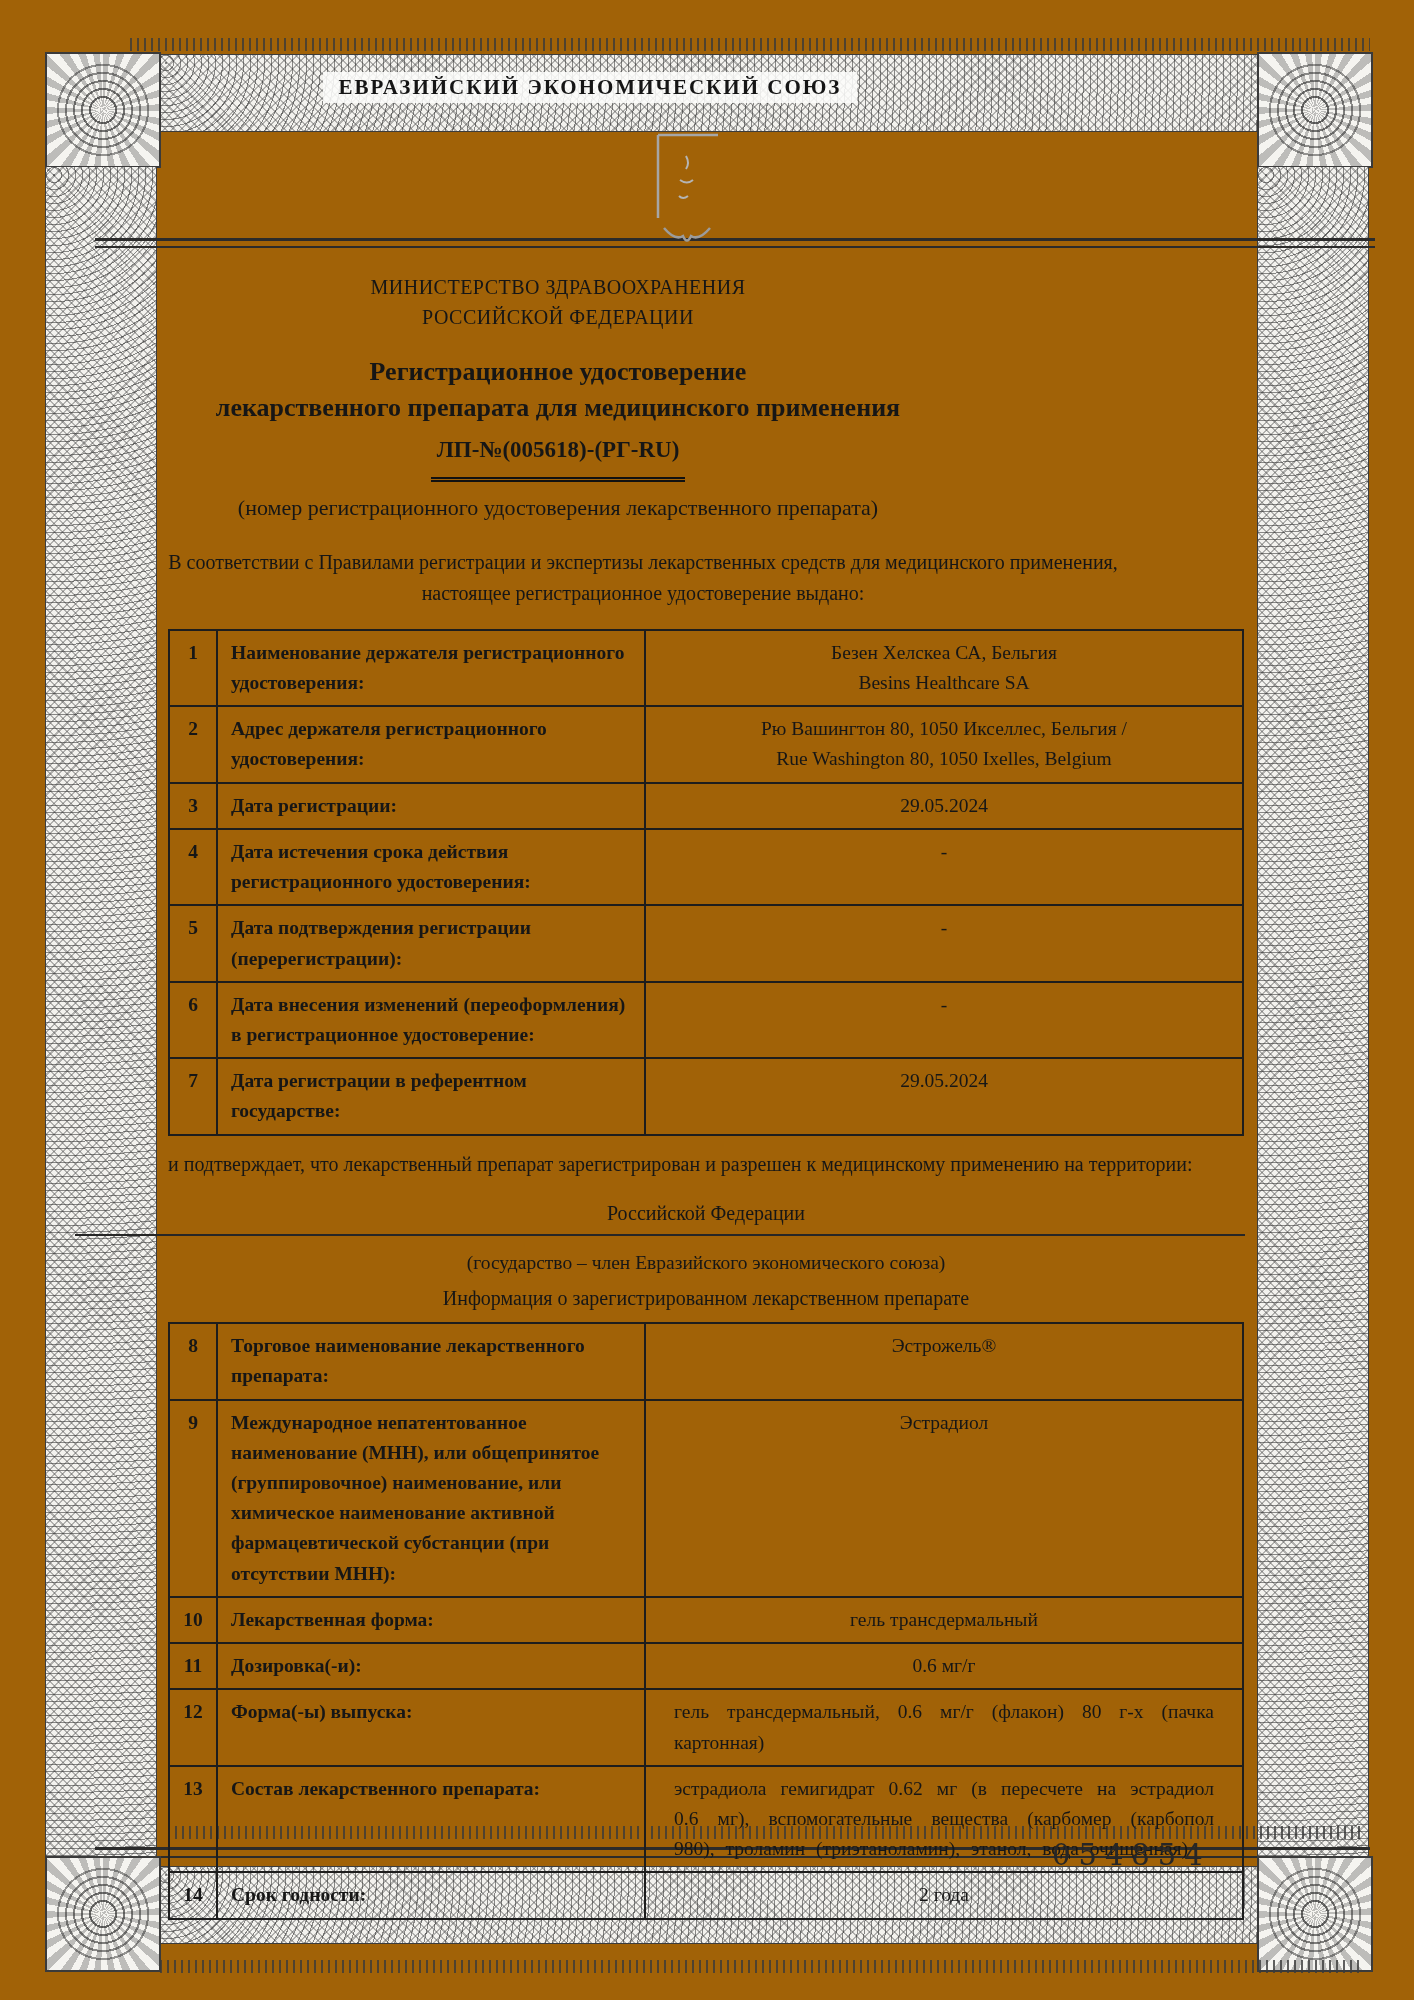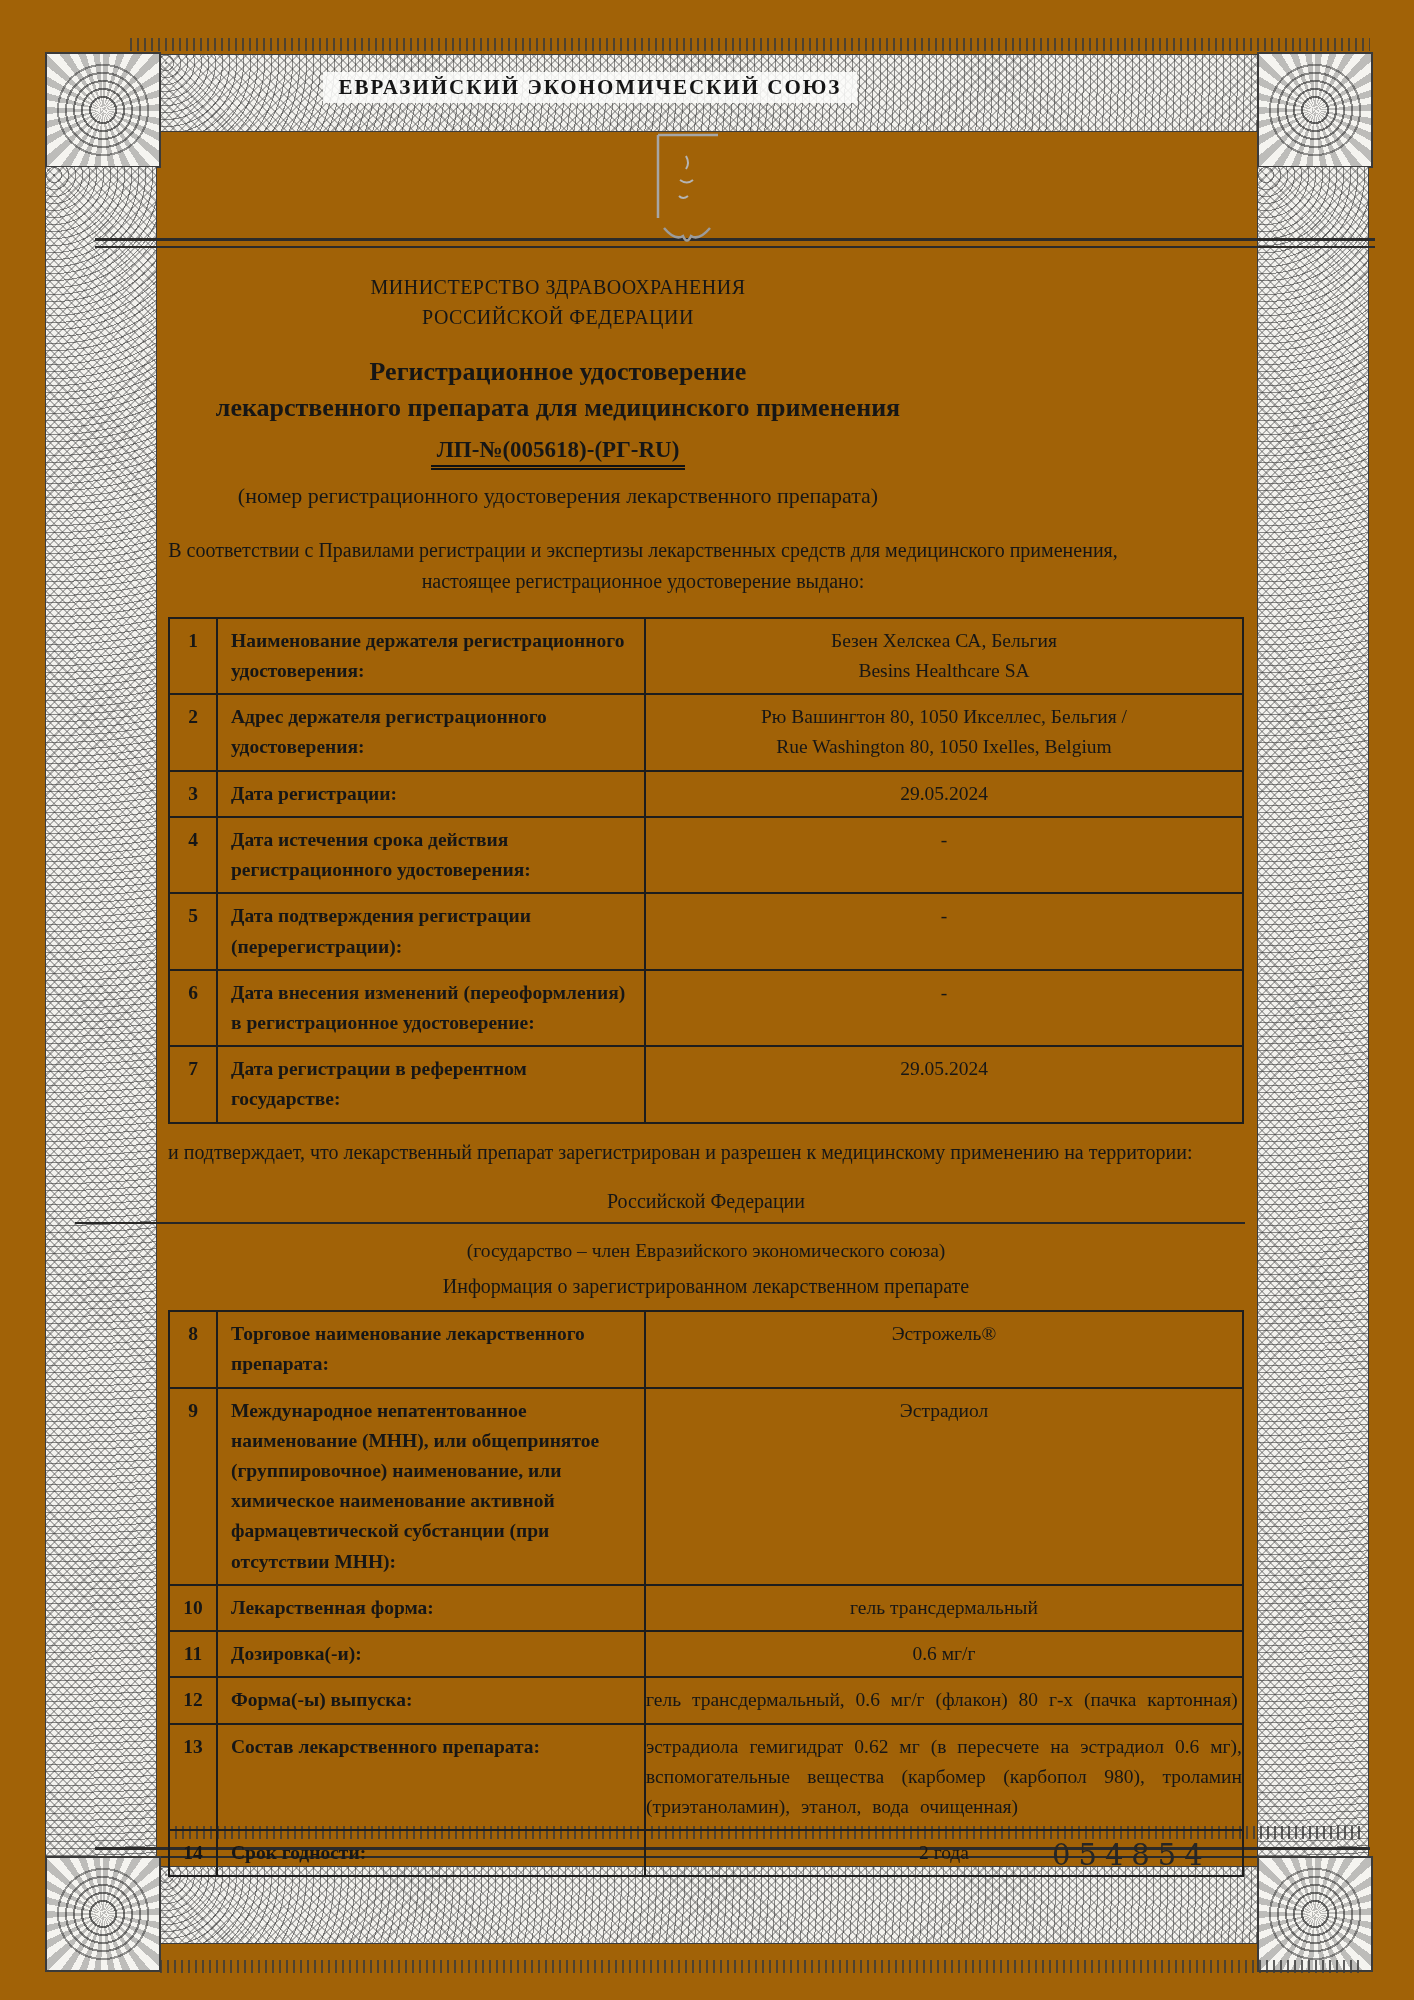--- a/index.html
+++ b/index.html
@@ -44,28 +44,28 @@
   .union-band-text span{
     display:inline-block;background:rgba(252,252,250,.88);
     padding:3px 16px;font-weight:bold;font-size:21px;letter-spacing:2px;color:#151515;
   }
   
   .content{position:absolute;left:168px;top:130px;width:1076px;z-index:2;}
   .emblem{margin-left:480px;height:128px;}
   .ministry{width:780px;text-align:center;font-size:20px;line-height:1.5;letter-spacing:.5px;margin-top:14px;}
   .doc-title{width:800px;text-align:center;font-weight:bold;font-size:26px;line-height:1.4;margin-top:22px;margin-left:-10px;}
   .regnum-wrap{width:780px;text-align:center;margin-top:10px;}
-  .regnum{display:inline-block;font-weight:bold;font-size:23px;border-bottom:5px double #111;padding:0 6px 2px;}
+  .regnum{display:inline-block;font-weight:bold;font-size:23px;border-bottom:5px double #111;padding:0 6px 14px;}
   .regnum-caption{width:780px;text-align:center;font-size:22px;margin-top:13px;}
   .intro{width:950px;text-align:center;font-size:20px;line-height:1.55;margin-top:26px;}
   table.cert{border-collapse:collapse;width:1076px;margin-top:20px;}
   table.cert td{border:2px solid #1d1d1d;vertical-align:top;font-size:19.5px;line-height:1.55;}
   td.c-num{width:40px;text-align:center;font-weight:bold;padding:7px 3px;}
   td.c-label{width:400px;font-weight:bold;padding:7px 13px;}
-  td.c-val{text-align:center;vertical-align:middle;padding:7px 0;white-space:pre-line;}
+  td.c-val{text-align:center;vertical-align:middle;padding:7px 28px;white-space:pre-line;}
   td.c-val.just{text-align:justify;text-align-last:left;vertical-align:top;white-space:normal;word-spacing:6px;}
   .confirmation{width:1078px;font-size:20px;line-height:1.6;margin-top:12px;}
   .territory{width:100%;text-align:center;font-size:20px;font-weight:normal;margin-top:22px;}
   .territory-rule{height:2.5px;background:#262626;margin-top:9px;margin-left:-93px;width:1170px;}
   .territory-caption{width:100%;text-align:center;font-size:19.5px;margin-top:16px;}
   .info-heading{width:100%;text-align:center;font-size:20px;margin-top:13px;}
   .serial{
     position:absolute;left:1052px;top:1838px;z-index:4;
     font-family:"DejaVu Serif","Liberation Serif",serif;
     font-size:29px;letter-spacing:8px;color:#262626;

